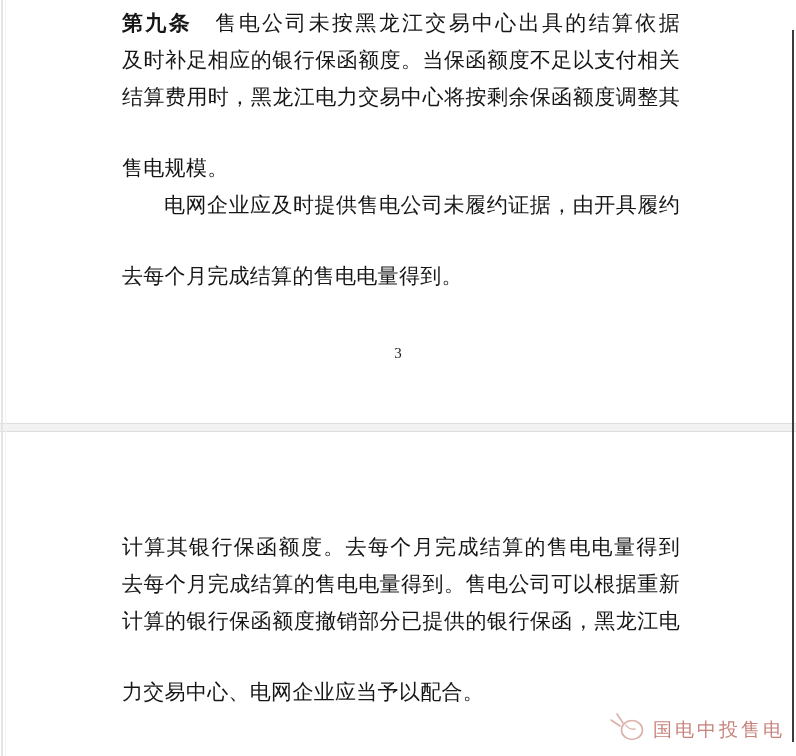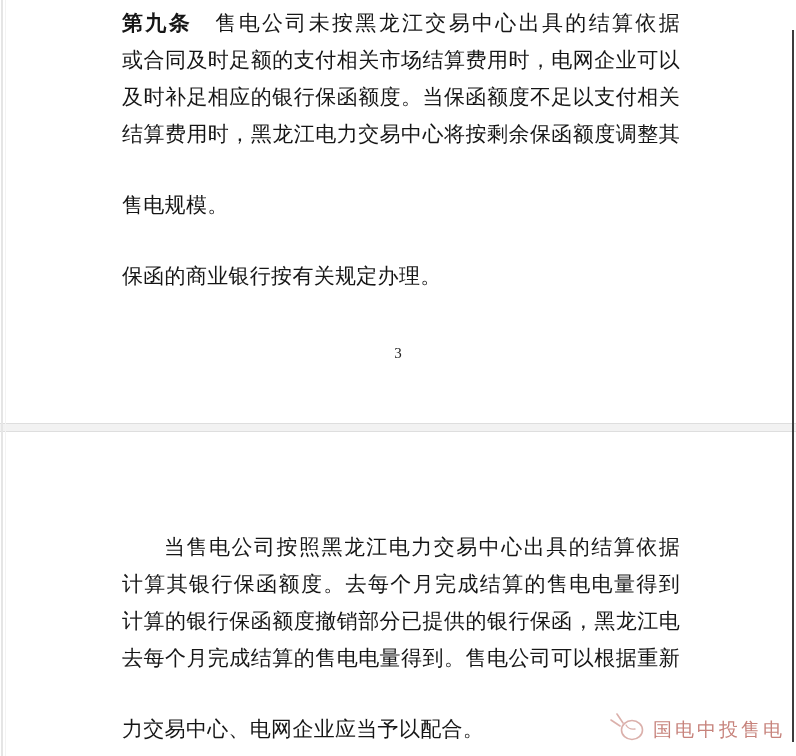--- a/index.html
+++ b/index.html
@@ -92,37 +92,36 @@
   }
 </style>
 </head>
 <body>
 
 <div class="screen">
 
   <div class="page page1">
     <div class="textblock">
       <div class="tline jline"><span class="bold">第九条</span><span>　售电公司未按黑龙江交易中心出具的结算依据</span></div>
-      <div class="tline jline">或合同及时足额的支付相关市场结算费用时，电网企业可以</div>
       <div class="tline jline">及时补足相应的银行保函额度。当保函额度不足以支付相关</div>
       <div class="tline jline">结算费用时，黑龙江电力交易中心将按剩余保函额度调整其</div>
       <div class="tline lline">售电规模。</div>
-      <div class="tline lline">保函的商业银行按有关规定办理。</div>
+      <div class="tline jline indent">电网企业应及时提供售电公司未履约证据，由开具履约</div>
+      <div class="tline lline">去每个月完成结算的售电电量得到。</div>
     </div>
     <div class="page-number">3</div>
   </div>
 
   <div class="page-gap"></div>
 
   <div class="page page2">
     <div class="textblock">
-      <div class="tline jline indent">当售电公司按照黑龙江电力交易中心出具的结算依据</div>
       <div class="tline jline">计算其银行保函额度。去每个月完成结算的售电电量得到</div>
+      <div class="tline jline">去每个月完成结算的售电电量得到。售电公司可以根据重新</div>
       <div class="tline jline">计算的银行保函额度撤销部分已提供的银行保函，黑龙江电</div>
-      <div class="tline jline">去每个月完成结算的售电电量得到。售电公司可以根据重新</div>
       <div class="tline lline">力交易中心、电网企业应当予以配合。</div>
     </div>
   </div>
 
   <div class="watermark">
     <span class="watermark-logo">
       <svg width="40" height="34" viewBox="0 0 40 34" fill="none" xmlns="http://www.w3.org/2000/svg">
         <ellipse cx="24" cy="19" rx="10.5" ry="9.5" stroke="#cf968f" stroke-width="1.6" fill="none"></ellipse>
         <path d="M3 9 L12 15" stroke="#cf968f" stroke-width="1.6" stroke-linecap="round"></path>
         <path d="M9 3 L15 12" stroke="#cf968f" stroke-width="1.6" stroke-linecap="round"></path>

